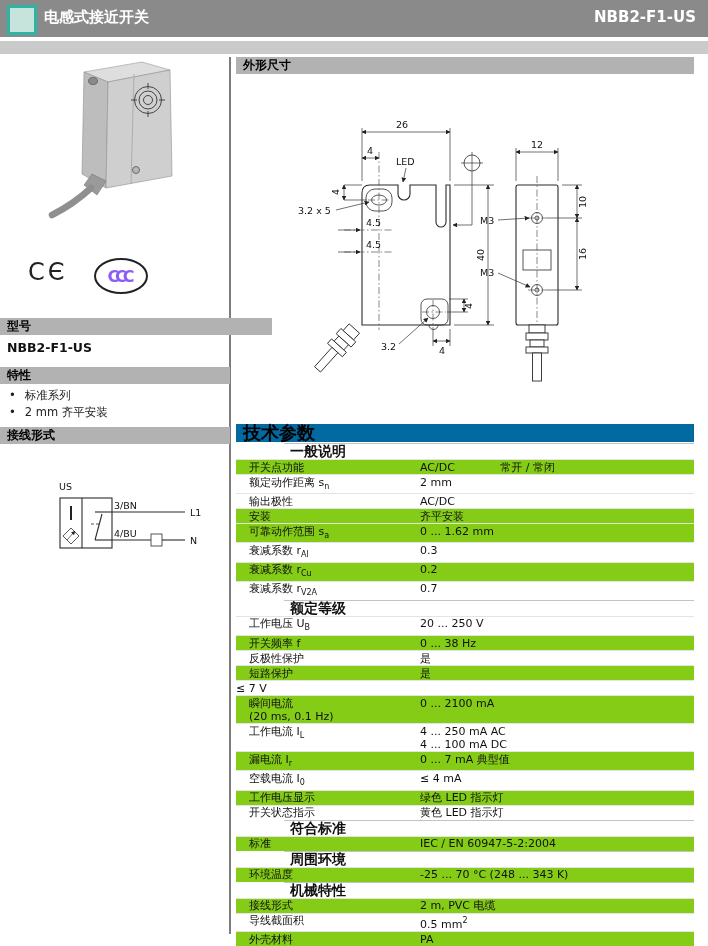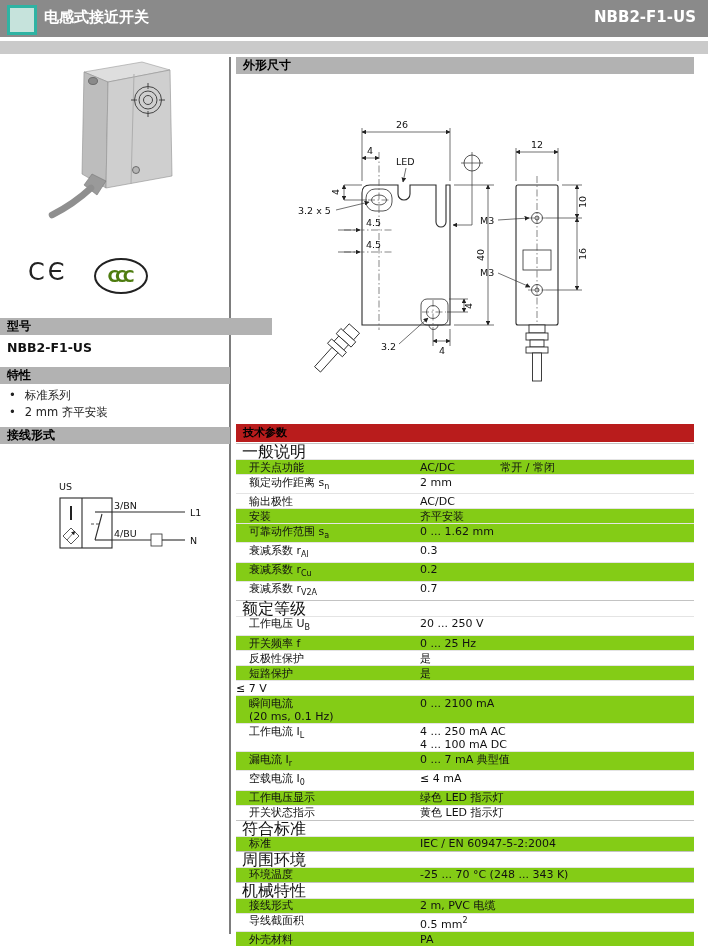--- a/index.html
+++ b/index.html
@@ -13,38 +13,38 @@
   .top-model{position:absolute;right:12px;top:8px;font-size:15px;font-weight:bold;color:#fff;}
   .sub-strip{position:absolute;left:0;top:41px;width:708px;height:13px;background:#cacaca;}
 
   .divider{position:absolute;left:229px;top:57px;width:2px;height:877px;background:#7d7d7d;}
 
   
   .photo{position:absolute;left:46px;top:58px;}
   .ce{position:absolute;left:28px;top:258px;font-size:24px;letter-spacing:3px;color:#222;}
   .ccc{position:absolute;left:94px;top:258px;width:50px;height:32px;border:2px solid #222;border-radius:50%;
        display:flex;align-items:center;justify-content:center;}
-  .ccc span{font-size:16px;font-weight:bold;letter-spacing:-4px;padding-right:4px;color:#4d7c0f;}
+  .ccc span{font-size:16px;font-weight:bold;letter-spacing:-4px;padding-right:4px;color:#8b5cf6;}
   .col-bar{position:absolute;height:17px;background:#b2b2b2;font-weight:bold;font-size:12px;line-height:17px;
            padding-left:7px;box-sizing:border-box;color:#000;}
   .bar-model{left:0;top:318px;width:272px;}
   .model-text{position:absolute;left:7px;top:340px;font-size:12.5px;font-weight:bold;}
   .bar-features{left:0;top:367px;width:230px;}
   .features{position:absolute;left:7px;top:387px;margin:0;padding:0;list-style:none;}
   .features li{font-size:11.5px;line-height:17px;color:#222;}
   .features li::before{content:"•";margin:0 9px 0 2px;}
   .bar-conn{left:0;top:427px;width:230px;}
   .wiring{position:absolute;left:25px;top:468px;}
 
   
   .bar-dims{left:236px;top:57px;width:458px;}
   .dims{position:absolute;left:236px;top:78px;}
-  .bar-tech{left:236px;top:424px;width:458px;height:18px;font-size:11px;line-height:18px;background:#b91c1c;}
+  .bar-tech{left:236px;top:424px;width:458px;height:18px;font-size:18px;line-height:18px;background:#0369a1;}
   .tech-table{position:absolute;left:236px;top:443px;width:458px;font-size:11px;}
-  .t-sec{font-weight:normal;font-size:16px;line-height:13px;padding:1px 0 0 6px;border-top:1px solid #c3c3c3;height:14px;box-sizing:content-box;}
+  .t-sec{font-weight:bold;font-size:14px;line-height:13px;padding:1px 0 0 6px;border-top:1px solid #c3c3c3;height:14px;box-sizing:content-box;margin-left:48px;}
   .t-row{display:flex;border-top:1px solid #e4e4e4;padding:0.5px 0;line-height:13px;}
   .t-row.shade{background:#84cc16;}
   .t-label{width:184px;padding-left:13px;box-sizing:border-box;flex:none;}
   .t-value{flex:1;}
   .t-note{line-height:13px;}
   sub{font-size:8px;}
   sup{font-size:8px;}
 
   svg text{font-family:"DejaVu Sans","Liberation Sans",sans-serif;}
   .ol{fill:none;stroke:#2b2b2b;stroke-width:1.1;}
@@ -309,21 +309,21 @@
       <div class="t-sec">额定等级</div>
       <div class="t-row">
         <div class="t-label">工作电压 U<sub>B</sub></div>
         <div class="t-value">
           <div>20 ... 250 V</div>
         </div>
       </div>
       <div class="t-row shade">
         <div class="t-label">开关频率 f</div>
         <div class="t-value">
-          <div>0 ... 25 Hz</div>
+          <div>0 ... 38 Hz</div>
         </div>
       </div>
       <div class="t-row">
         <div class="t-label">反极性保护</div>
         <div class="t-value">
           <div>是</div>
         </div>
       </div>
       <div class="t-row shade">
         <div class="t-label">短路保护</div>

